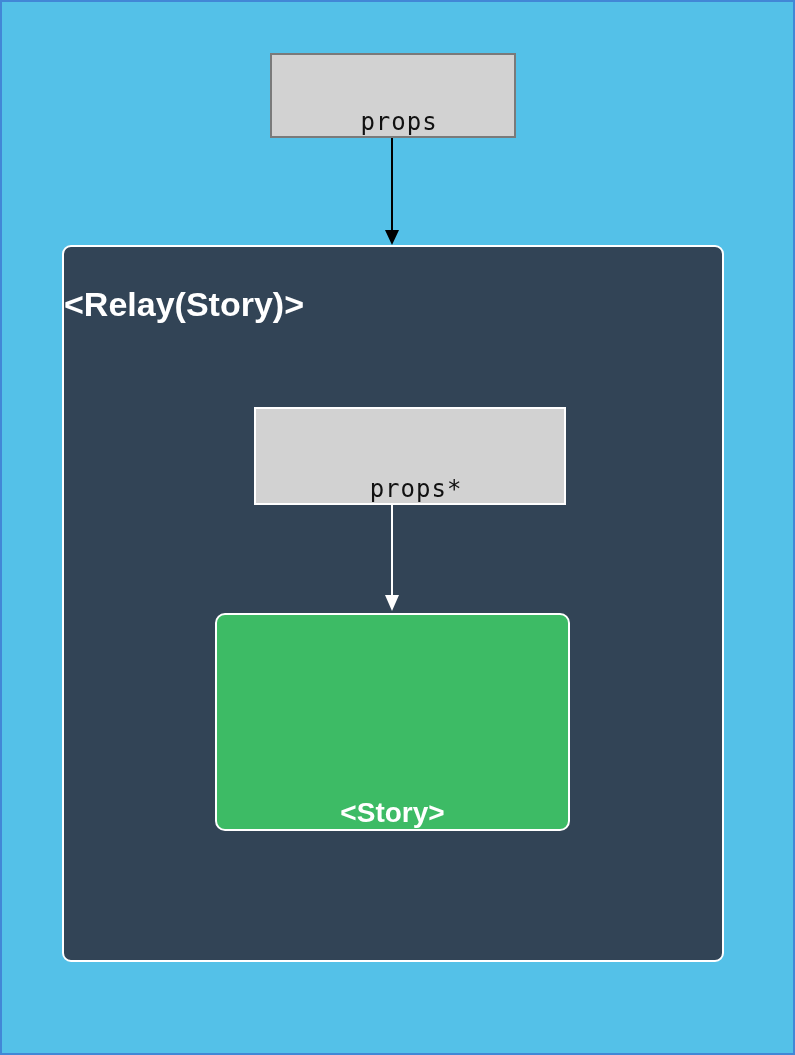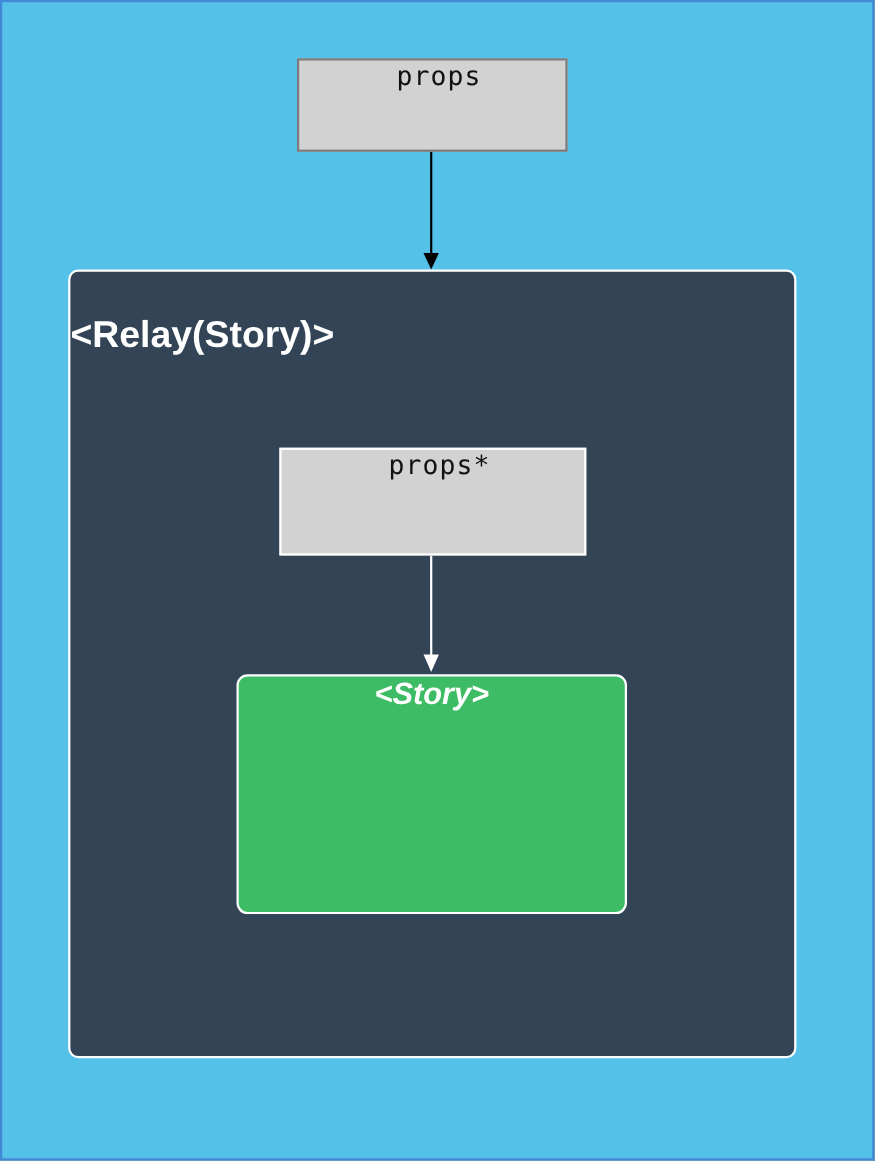--- a/index.html
+++ b/index.html
@@ -14,39 +14,39 @@
     box-sizing: border-box;
     background: #54c1e8;
     border: 2px solid #4287d6;
     overflow: hidden;
   }
   .gray-box {
     position: absolute;
     box-sizing: border-box;
     background: #d2d2d2;
     display: flex;
-    align-items: flex-start;
+    align-items: flex-end;
     justify-content: center;
     font-family: "DejaVu Sans Mono", monospace;
     font-size: 24px;
     color: #111111;
     letter-spacing: 1px;
     padding-left: 12px;
   }
   .props-box {
     left: 268px;
     top: 51px;
     width: 246px;
     height: 85px;
     border: 2px solid #7a7a7a;
   }
   .props-star-box {
     left: 190px;
     top: 160px;
-    width: 279px;
+    width: 312px;
     height: 98px;
     border: 2px solid #ffffff;
   }
   .relay-container {
     position: absolute;
     left: 60px;
     top: 243px;
     width: 662px;
     height: 717px;
     box-sizing: border-box;
@@ -68,26 +68,25 @@
     position: absolute;
     left: 151px;
     top: 366px;
     width: 355px;
     height: 218px;
     box-sizing: border-box;
     background: #3dbb65;
     border: 2px solid #ffffff;
     border-radius: 10px;
     display: flex;
-    align-items: flex-start;
+    align-items: flex-end;
     justify-content: center;
     color: #ffffff;
     font-size: 28px;
     font-weight: bold;
-    font-style: italic;
   }
   .arrow-svg {
     position: absolute;
     display: block;
   }
   .arrow-black { left: 380px; top: 136px; }
   .arrow-white { left: 318px; top: 258px; }
 </style>
 </head>
 <body>

